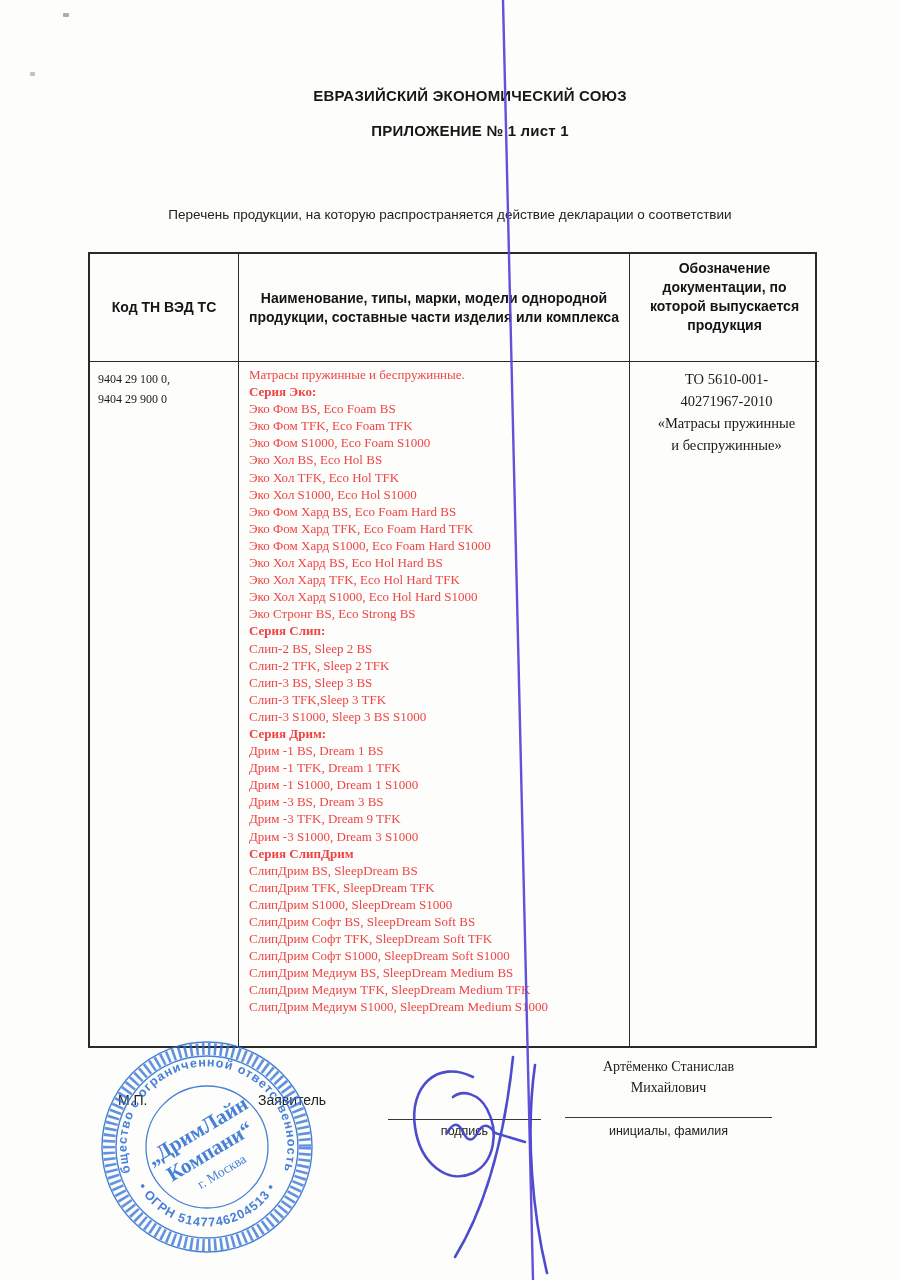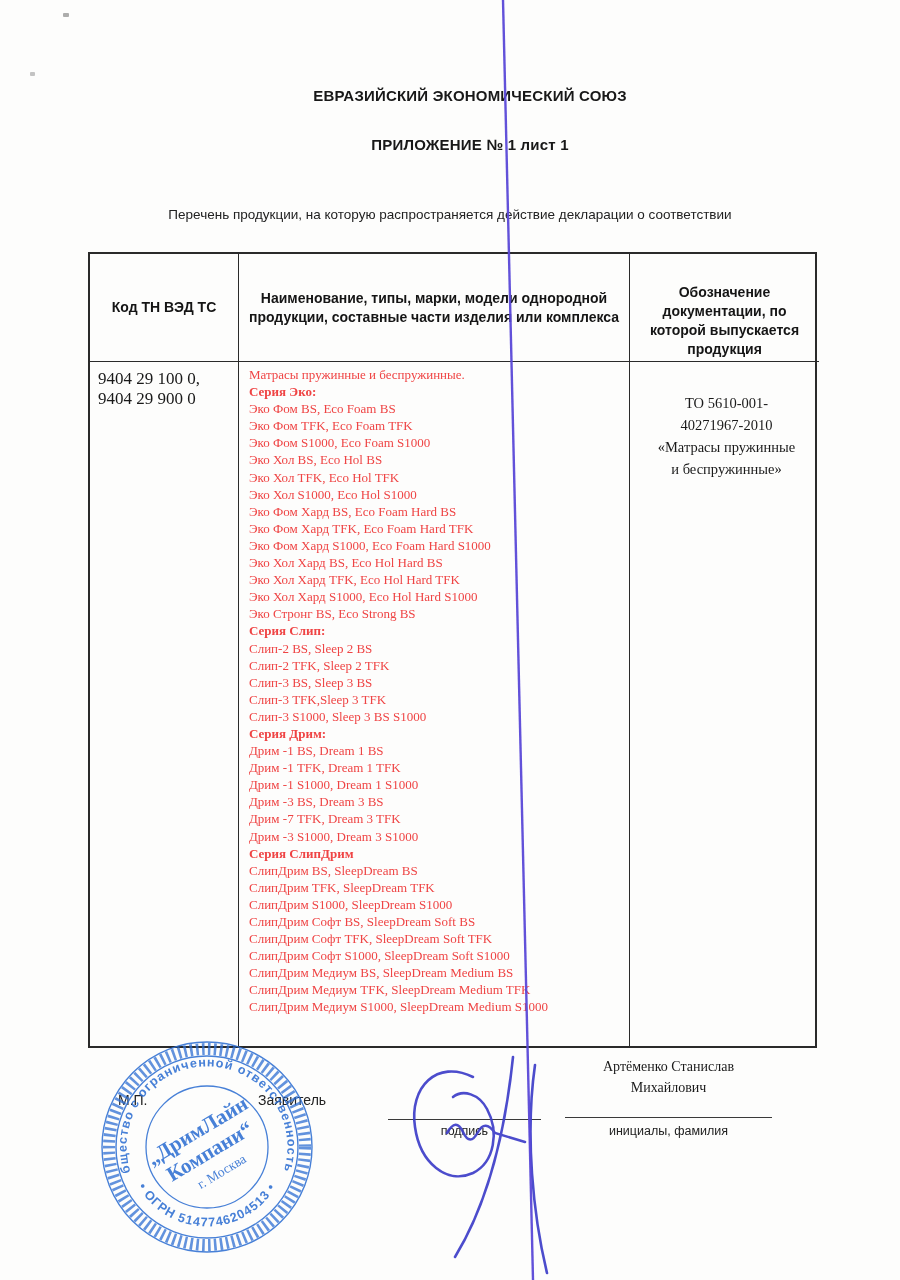--- a/index.html
+++ b/index.html
@@ -26,29 +26,29 @@
   
   .doc-table{
     left:88px;top:252px;width:729px;height:796px;
     display:grid;grid-template-columns:149px 391px 189px;grid-template-rows:108px 1fr;
     border:2px solid var(--border-ink);box-sizing:border-box;
   }
   .cell{
     box-sizing:border-box;border-right:1.6px solid var(--border-ink);
     overflow:hidden;
   }
-  .cell.last{border-right:none;margin-top:24px;}
+  .cell.last{border-right:none;}
   .cell.head{
     border-bottom:1.8px solid var(--border-ink);
     display:flex;align-items:center;justify-content:center;text-align:center;
     font-weight:bold;font-size:14px;line-height:19px;padding:2px 8px;color:#151515;
   }
   .cell.head.top-align{align-items:flex-start;padding-top:5px;}
   .body-col1{
-    font-family:"Liberation Serif",serif;font-size:17px;line-height:20px;
+    font-family:"Liberation Serif",serif;font-size:12px;line-height:20px;
     padding:7px 4px 0 8px;color:#1a1a1a;
   }
   .body-col2{
     font-family:"Liberation Serif",serif;font-size:13px;line-height:17.1px;
     padding:4px 4px 0 10px;color:#ef4444;
   }
   .body-col3{
     font-family:"Liberation Serif",serif;font-size:14.5px;line-height:22px;
     padding:6px 4px 0 8px;color:#1a1a1a;text-align:center;
   }
@@ -66,21 +66,21 @@
 </style>
 </head>
 <body>
 
 <div id="page">
 
   <div class="speck" style="left:30px;top:72px;width:5px;height:4px;opacity:.5;"></div>
   <div class="speck" style="left:63px;top:13px;width:6px;height:4px;opacity:.7;"></div>
 
   <div class="abs title" style="top:87px;">ЕВРАЗИЙСКИЙ ЭКОНОМИЧЕСКИЙ СОЮЗ</div>
-  <div class="abs title" style="top:136px;">ПРИЛОЖЕНИЕ № 1 лист 1</div>
+  <div class="abs title" style="top:122px;">ПРИЛОЖЕНИЕ № 1 лист 1</div>
   <div class="abs intro" style="top:207px;">Перечень продукции, на которую распространяется действие декларации о соответствии</div>
 
   <div class="abs doc-table">
     <div class="cell head">Код ТН ВЭД ТС</div>
     <div class="cell head">Наименование, типы, марки, модели однородной продукции, составные части изделия или комплекса</div>
     <div class="cell head last top-align">Обозначение документации, по которой выпускается продукция</div>
 
     <div class="cell body-col1">
         <div class="line b">9404 29 100 0,</div>
         <div class="line b">9404 29 900 0</div>
@@ -105,21 +105,21 @@
         <div class="line">Слип-2 BS, Sleep 2 BS</div>
         <div class="line">Слип-2 TFK, Sleep 2 TFK</div>
         <div class="line">Слип-3 BS, Sleep 3 BS</div>
         <div class="line">Слип-3 TFK,Sleep 3 TFK</div>
         <div class="line">Слип-3 S1000, Sleep 3 BS S1000</div>
         <div class="line b">Серия Дрим:</div>
         <div class="line">Дрим -1 BS, Dream 1 BS</div>
         <div class="line">Дрим -1 TFK, Dream 1 TFK</div>
         <div class="line">Дрим -1 S1000, Dream 1 S1000</div>
         <div class="line">Дрим -3 BS, Dream 3 BS</div>
-        <div class="line">Дрим -7 TFK, Dream 3 TFK</div>
+        <div class="line">Дрим -3 TFK, Dream 9 TFK</div>
         <div class="line">Дрим -3 S1000, Dream 3 S1000</div>
         <div class="line b">Серия СлипДрим</div>
         <div class="line">СлипДрим BS, SleepDream BS</div>
         <div class="line">СлипДрим TFK, SleepDream TFK</div>
         <div class="line">СлипДрим S1000, SleepDream S1000</div>
         <div class="line">СлипДрим  Софт BS, SleepDream Soft BS</div>
         <div class="line">СлипДрим  Софт TFK, SleepDream Soft TFK</div>
         <div class="line">СлипДрим  Софт S1000, SleepDream Soft S1000</div>
         <div class="line">СлипДрим  Медиум BS, SleepDream Medium BS</div>
         <div class="line">СлипДрим  Медиум TFK, SleepDream Medium TFK</div>

